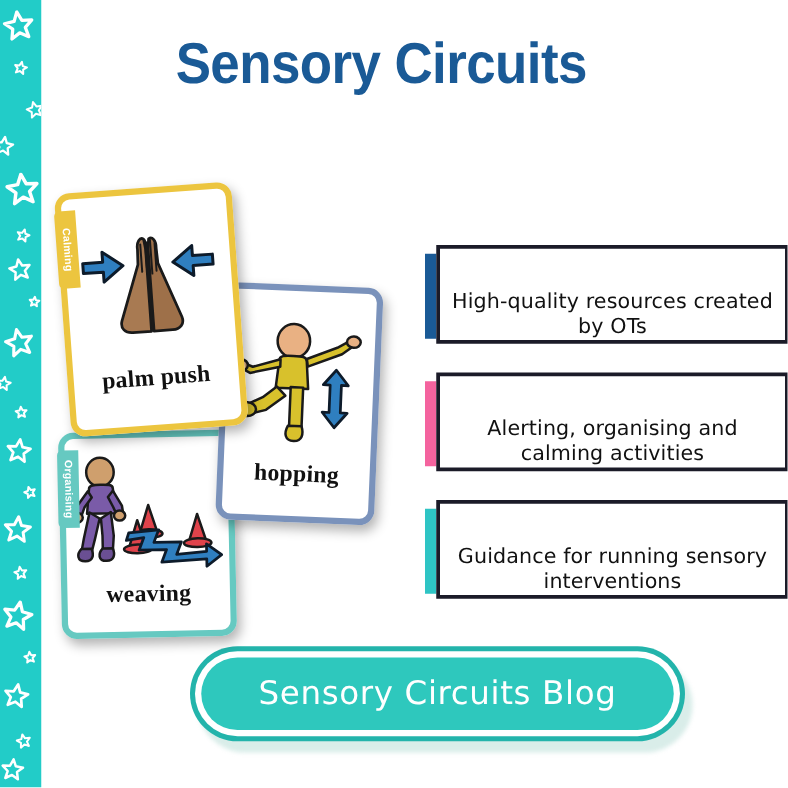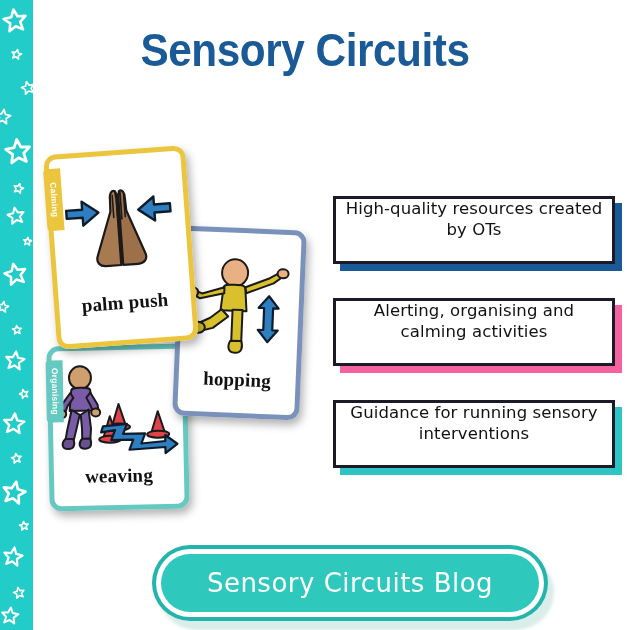--- a/index.html
+++ b/index.html
@@ -106,44 +106,44 @@
   .feature {
     position:absolute;
     width:282px; height:68px;
   }
   .feature .shadow {
     position:absolute;
     left:7px; top:7px;
     width:282px; height:68px;
   }
   .feature .box {
-    position:absolute; left:0; top:0;
-    width:282px; height:68px;
+    position:absolute; left:16px; top:0;
+    width:282px; height:79px;
     background:#ffffff;
     border:3.5px solid #1b1b28;
-    display:flex; align-items:flex-start; justify-content:center;
+    display:flex; align-items:flex-end; justify-content:center;
     text-align:center;
   }
   .feature .txt {
     font-family:"DejaVu Sans", sans-serif;
     font-size:16.5px;
     line-height:1.25;
     color:#111;
     letter-spacing:0.1px;
     padding:0 6px;
   }
   #feat-0 { left:333px; top:196px; }
   #feat-1 { left:333px; top:298px;border-radius:24px; }
   #feat-2 { left:333px; top:400px; }
 
   
   .cta {
     position:absolute;
     left:152px; top:517px;
-    width:396px; height:76px;margin-top:28px;
+    width:396px; height:76px;
   }
   .cta .cta-shadow {
     position:absolute; left:6px; top:9px;
     width:396px; height:76px;
     background:#d9ede9;
     border-radius:38px;
     filter:blur(1.5px);
   }
   .cta .cta-outer {
     position:absolute; left:0; top:0;

